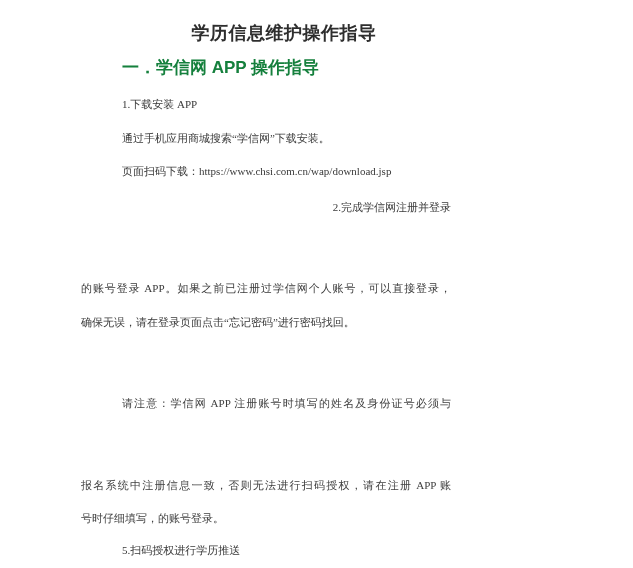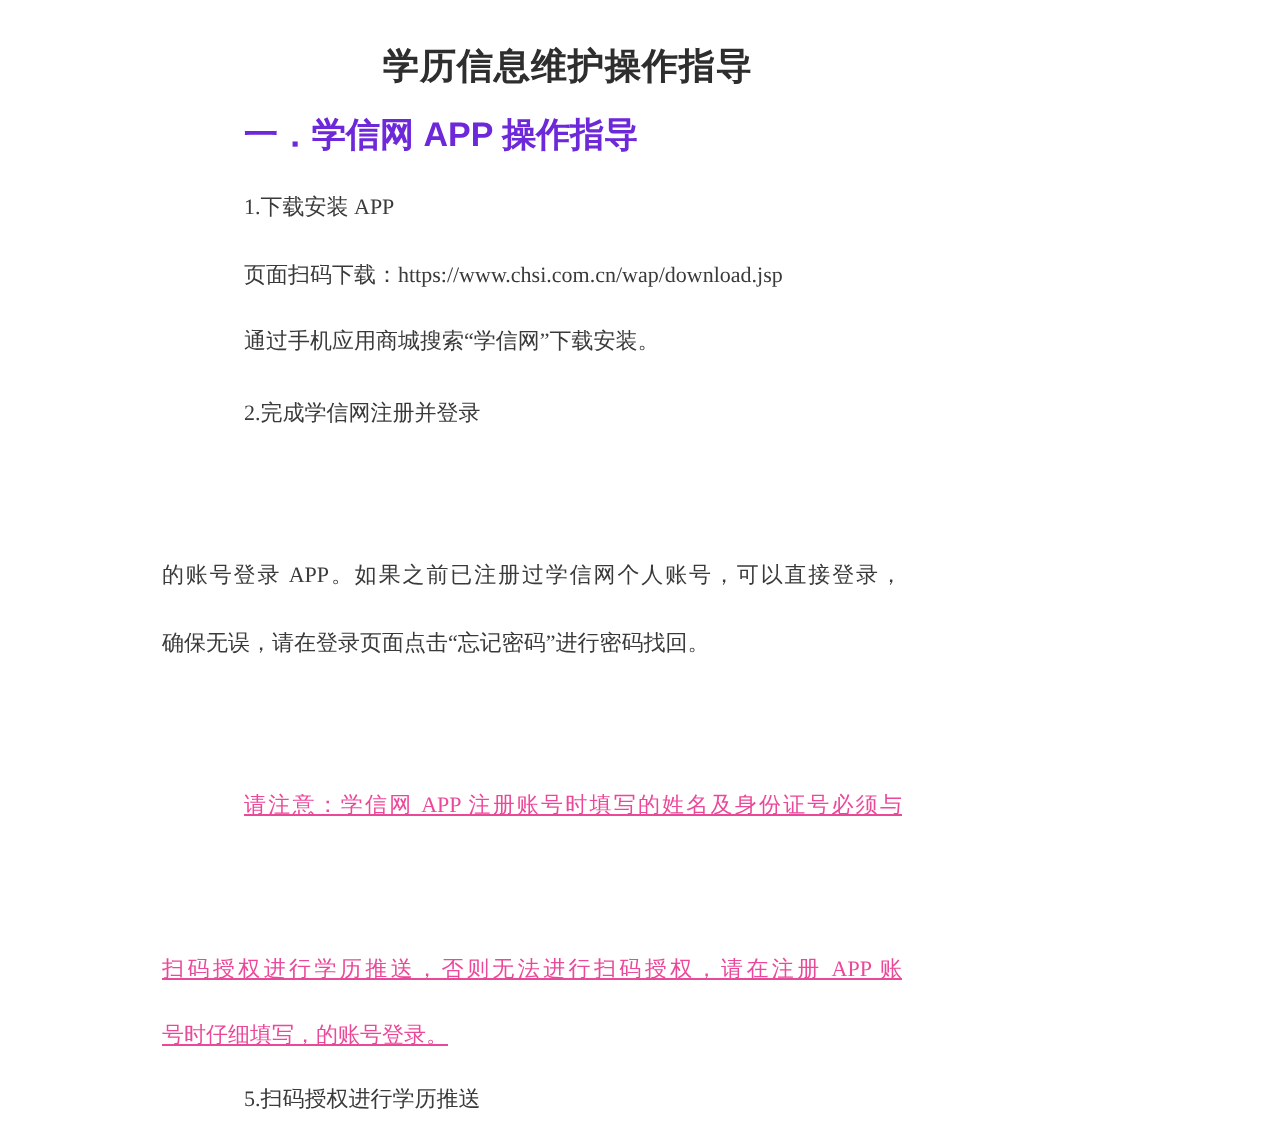--- a/index.html
+++ b/index.html
@@ -31,69 +31,69 @@
     left: 18px;
     letter-spacing: 0.5px;
   }
   .heading {
     margin-top: 9px;
     line-height: 26px;
     padding-left: 41px;
     font-family: "Liberation Sans", sans-serif;
     font-size: 17px;
     font-weight: 600;
-    color: #6d28d9;
+    color: #15803d;
     white-space: nowrap;
   }
   .ln {
     margin: 0;
     line-height: 33.5px;
     font-size: 11px;
     white-space: nowrap;
   }
   .ln.first {
     margin-top: 7px;
   }
   .ind { padding-left: 41px; }
   .full {
     white-space: normal;
     text-align: justify;
     text-align-last: justify;
     margin-top: 48px;
   }
-  .warn { color: #ec4899; text-decoration: underline; }
-  .adj2 { margin-top: 2px; }
+  .warn { color: #404040; }
+  .adj2 { margin-top: 2px; text-align: right; }
   .adjm2 { margin-top: -2px; }
 </style>
 </head>
 <body>
 
 <div class="page">
   <div class="content">
 
     <div class="title">学历信息维护操作指导</div>
 
     <div class="heading">一．学信网 APP 操作指导</div>
 
     <div class="ln ind first">1.下载安装 APP</div>
 
+    <div class="ln ind">通过手机应用商城搜索“学信网”下载安装。</div>
+
     <div class="ln ind"><span>页面扫码下载：</span><span>https://www.chsi.com.cn/wap/download.jsp</span></div>
-
-    <div class="ln ind">通过手机应用商城搜索“学信网”下载安装。</div>
 
     <div class="ln ind adj2">2.完成学信网注册并登录</div>
 
 
     <div class="ln full">的账号登录 APP。如果之前已注册过学信网个人账号，可以直接登录，</div>
 
     <div class="ln">确保无误，请在登录页面点击“忘记密码”进行密码找回。</div>
 
     <div class="ln ind full warn">请注意：学信网 APP 注册账号时填写的姓名及身份证号必须与</div>
 
-    <div class="ln full warn">扫码授权进行学历推送，否则无法进行扫码授权，请在注册 APP 账</div>
+    <div class="ln full warn">报名系统中注册信息一致，否则无法进行扫码授权，请在注册 APP 账</div>
 
     <div class="ln warn">号时仔细填写，的账号登录。</div>
 
     <div class="ln ind adjm2">5.扫码授权进行学历推送</div>
 
     <div class="ln ind full">2001 年以来的各类高等教育学历，可使用学信网授权的方式添</div>
 
   </div>
 </div>
 

